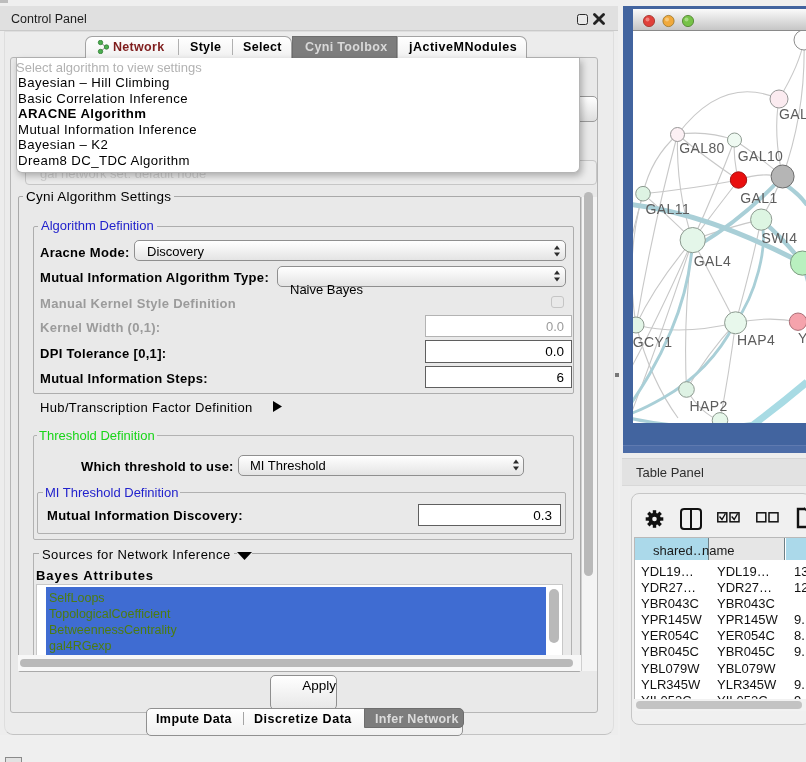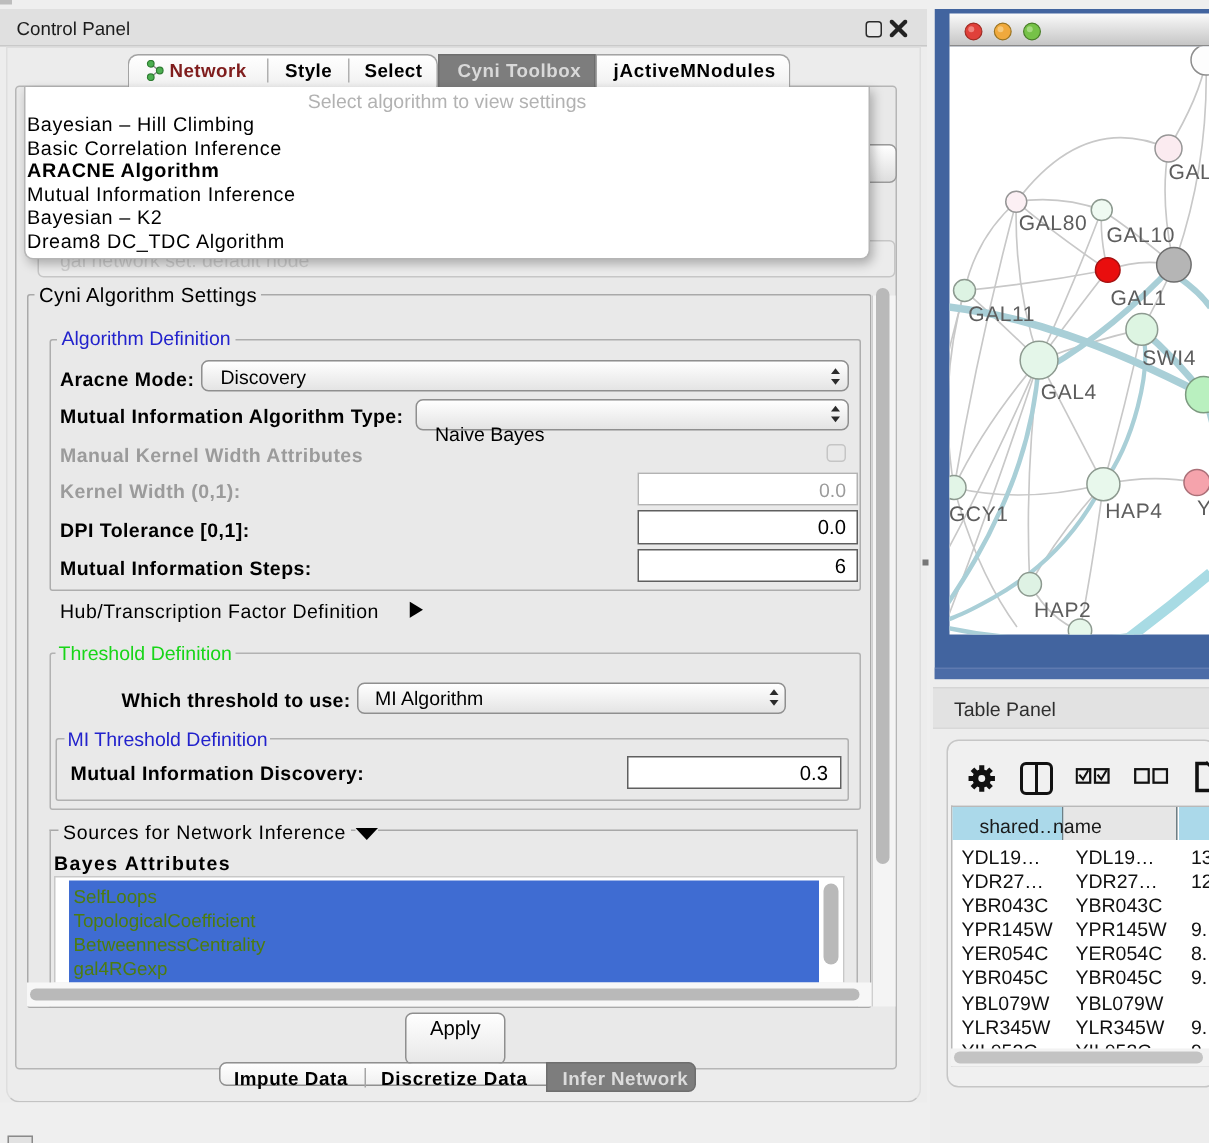--- a/index.html
+++ b/index.html
@@ -67,21 +67,21 @@
   </svg>
 
 <div class="abs bold" style="left:40px;top:270px;font-size:13px;letter-spacing:0.3px;color:#000;">Mutual Information Algorithm Type:</div>
 <div class="abs" style="left:277px;top:266px;width:289px;height:21px;border:1px solid #8f8f8f;border-radius:5px;background:linear-gradient(#ffffff,#e4e4e4);"></div>
 <div class="abs" style="left:290px;top:270px;font-size:13px;color:#000;margin-top:12px;">Naive Bayes</div>
 <svg class="abs" style="left:553px;top:270px;" width="8" height="12" viewBox="0 0 8 12">
     <path d="M4 0.5 L7 4.4 L1 4.4 Z" fill="#2b2b2b"></path>
     <path d="M4 11.5 L7 7.6 L1 7.6 Z" fill="#2b2b2b"></path>
   </svg>
 
-<div class="abs bold" style="left:40px;top:296px;font-size:13px;letter-spacing:0.3px;color:#9b9b9b;">Manual Kernel Width Attributes</div>
+<div class="abs bold" style="left:40px;top:296px;font-size:13px;letter-spacing:0.3px;color:#9b9b9b;">Manual Kernel Style Definition</div>
 <div class="abs" style="left:551px;top:296px;width:13px;height:12px;border:1px solid #c5c5c5;border-radius:3px;background:#e9e9e9;"></div>
 
 <div class="abs bold" style="left:40px;top:320px;font-size:13px;letter-spacing:0.3px;color:#9b9b9b;">Kernel Width (0,1):</div>
 <div class="abs" style="left:425px;top:315px;width:147px;height:22px;border:1px solid #b3b3b3;background:#fff;font-size:13px;color:#9b9b9b;text-align:right;padding:3px 7px 0 0;">0.0</div>
 
 <div class="abs bold" style="left:40px;top:346px;font-size:13px;letter-spacing:0.3px;color:#000;">DPI Tolerance [0,1]:</div>
 <div class="abs" style="left:425px;top:340px;width:147px;height:23px;border:1px solid #5f5f5f;background:#fff;font-size:13.5px;color:#000;text-align:right;padding:3px 7px 0 0;">0.0</div>
 
 <div class="abs bold" style="left:40px;top:371px;font-size:13px;letter-spacing:0.3px;color:#000;">Mutual Information Steps:</div>
 <div class="abs" style="left:425px;top:366px;width:147px;height:22px;border:1px solid #5f5f5f;background:#fff;font-size:13.5px;color:#000;text-align:right;padding:3px 7px 0 0;">6</div>
@@ -89,21 +89,21 @@
 <div class="abs" style="left:40px;top:400px;font-size:13px;letter-spacing:0.35px;color:#000;">Hub/Transcription Factor Definition</div>
 <svg class="abs" style="left:273px;top:401px;" width="9" height="11" viewBox="0 0 9 11">
     <path d="M0 0 L9 5.5 L0 11 Z" fill="#000"></path>
   </svg>
 
 <div class="abs" style="left:33px;top:435px;width:541px;height:105px;border:1px solid #b2b2b2;border-radius:2px;"></div>
 <div class="abs" style="left:37px;top:428px;font-size:13px;color:#18d518;background:#e9e9e9;padding:0 2px;">Threshold Definition</div>
 
 <div class="abs bold" style="left:81px;top:459px;font-size:13px;letter-spacing:0.2px;color:#000;">Which threshold to use:</div>
 <div class="abs" style="left:238px;top:455px;width:286px;height:21px;border:1px solid #8f8f8f;border-radius:5px;background:linear-gradient(#ffffff,#e4e4e4);"></div>
-<div class="abs" style="left:250px;top:458px;font-size:13px;color:#000;">MI Algorithm</div>
+<div class="abs" style="left:250px;top:458px;font-size:13px;color:#000;">MI Threshold</div>
 <svg class="abs" style="left:512px;top:459px;" width="8" height="12" viewBox="0 0 8 12">
     <path d="M4 0.5 L7 4.4 L1 4.4 Z" fill="#2b2b2b"></path>
     <path d="M4 11.5 L7 7.6 L1 7.6 Z" fill="#2b2b2b"></path>
   </svg>
 
 <div class="abs" style="left:37px;top:492px;width:529px;height:42px;border:1px solid #b0b0b0;border-radius:2px;"></div>
 <div class="abs" style="left:43px;top:485px;font-size:13px;color:#2222cc;background:#e9e9e9;padding:0 2px;">MI Threshold Definition</div>
 <div class="abs bold" style="left:47px;top:508px;font-size:13px;letter-spacing:0.3px;color:#000;">Mutual Information Discovery:</div>
 <div class="abs" style="left:418px;top:504px;width:143px;height:22px;border:1px solid #5f5f5f;background:#fff;font-size:13.5px;color:#000;text-align:right;padding:3px 8px 0 0;">0.3</div>
 
@@ -117,26 +117,26 @@
 <div class="abs" style="left:46px;top:587px;width:500px;height:68px;background:#3f6cd2;"></div>
 <div class="abs" style="left:49px;top:590px;font-size:12.5px;color:#4d7c0f;line-height:16px;">SelfLoops<br>TopologicalCoefficient<br>BetweennessCentrality<br>gal4RGexp</div>
 <div class="abs" style="left:549px;top:589px;width:10px;height:54px;background:#b9b9b9;border-radius:5px;"></div>
 
 <div class="abs" style="left:581px;top:197px;width:16px;height:474px;background:#f4f4f4;border-left:1px solid #cfcfcf;"></div>
 <div class="abs" style="left:584px;top:192px;width:9px;height:384px;background:#b9b9b9;border-radius:4.5px;"></div>
 <div class="abs" style="left:18px;top:655px;width:563px;height:16px;background:#f7f7f7;"></div>
 <div class="abs" style="left:20px;top:659px;width:553px;height:8px;background:#b9b9b9;border-radius:4px;"></div>
 
 <div class="abs" style="left:16px;top:58px;width:564px;height:115px;background:#fff;border:1px solid #b5b5b5;border-top:none;border-radius:0 0 6px 6px;box-shadow:2px 3px 7px rgba(0,0,0,0.28);"></div>
-<div class="abs" style="left:16px;top:60px;width:564px;text-align:center;font-size:13px;color:#b2b2b2;">Select algorithm to view settings</div>
+<div class="abs" style="left:16px;top:60px;width:564px;text-align:left;font-size:13px;color:#b2b2b2;">Select algorithm to view settings</div>
 <div class="abs" style="left:18px;top:75px;font-size:13.2px;letter-spacing:0.4px;color:#000;line-height:15.6px;">Bayesian – Hill Climbing<br>Basic Correlation Inference<br><span class="bold">ARACNE Algorithm</span><br>Mutual Information Inference<br>Bayesian – K2<br>Dream8 DC_TDC Algorithm</div>
 
-<div class="abs" style="left:270px;top:675px;width:67px;height:35px;border:1px solid #8f8f8f;border-radius:5px;background:linear-gradient(#ffffff,#e7e7e7);text-align:center;font-size:13.5px;color:#000;padding-top:2px;">Apply</div>
-
-<div class="abs" style="left:146px;top:708px;width:317px;height:16px;border:1px solid #909090;border-radius:5px;background:linear-gradient(#ffffff,#f0f0f0);">
+<div class="abs" style="left:270px;top:675px;width:67px;height:35px;border:1px solid #8f8f8f;border-radius:5px;background:linear-gradient(#ffffff,#e7e7e7);text-align:right;font-size:13.5px;color:#000;padding-top:2px;">Apply</div>
+
+<div class="abs" style="left:146px;top:708px;width:317px;height:28px;border:1px solid #909090;border-radius:5px;background:linear-gradient(#ffffff,#f0f0f0);">
   <div class="abs" style="left:217px;top:-1px;width:100px;height:20px;background:#7d7d7d;border:1px solid #6e6e6e;border-radius:0 5px 5px 0;"></div>
   <div class="abs" style="left:96px;top:3px;width:1px;height:13px;background:#a5a5a5;"></div>
   <div class="abs bold" style="left:9px;top:3px;font-size:12.5px;letter-spacing:0.4px;color:#000;">Impute Data</div>
   <div class="abs bold" style="left:107px;top:3px;font-size:12.5px;letter-spacing:0.55px;color:#000;">Discretize Data</div>
   <div class="abs bold" style="left:228px;top:3px;font-size:12.5px;letter-spacing:0.3px;color:#dcdcdc;">Infer Network</div>
 </div>
 
 <svg class="abs" style="left:623px;top:6px;" width="183" height="447" viewBox="0 0 183 447">
   <defs>
     <linearGradient id="mactb" x1="0" y1="0" x2="0" y2="1">

